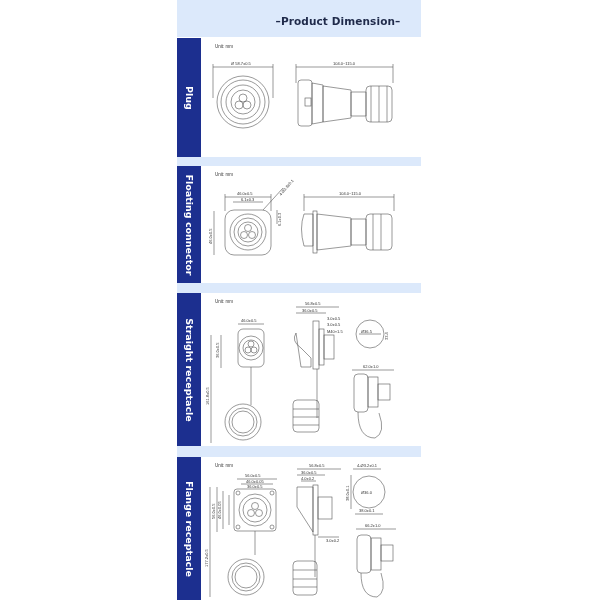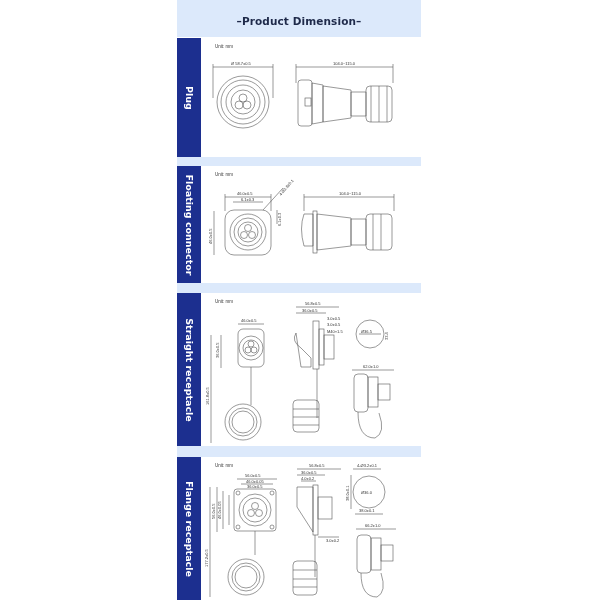--- a/index.html
+++ b/index.html
@@ -1,19 +1,19 @@
 <!DOCTYPE html>
 <html><head>
 <meta charset="utf-8">
 <style>
   html,body{margin:0;padding:0;background:#ffffff;}
   body{width:600px;height:600px;position:relative;overflow:hidden;font-family:"Liberation Sans",sans-serif;}
   .col{position:absolute;left:177px;top:0;width:244px;height:600px;background:#ffffff;}
   .banner{position:absolute;left:0;top:0;width:244px;height:37px;background:#dce9fb;}
-  .banner-title{position:absolute;left:0;top:15px;width:244px;text-align:center;font-family:"DejaVu Sans",sans-serif;font-weight:bold;font-size:10.5px;color:#1f2a4a;letter-spacing:0.1px;}
+  .banner-title{position:absolute;left:0;top:15px;width:244px;text-align:center;font-family:"DejaVu Sans",sans-serif;font-weight:bold;font-size:10.5px;color:#1f2a4a;letter-spacing:0.1px;padding-left:39px;}
   .divider{position:absolute;left:0;width:244px;background:#dce9fb;}
   .section{position:absolute;left:0;width:244px;background:#fff;}
   .side{position:absolute;left:0;top:0;width:24px;height:100%;background:#1c2f8f;}
   .side-label{position:absolute;left:12px;top:50%;transform:translate(-50%,-50%) rotate(90deg);white-space:nowrap;color:#ffffff;font-family:"DejaVu Sans",sans-serif;font-weight:bold;font-size:9.5px;}
   .unit{position:absolute;left:38px;top:6px;font-size:4.5px;color:#333;}
   svg.drw{position:absolute;left:24px;top:0;}
   .dim{font-family:"Liberation Sans",sans-serif;font-size:4px;fill:#333;}
 </style>
 </head>
 <body>

